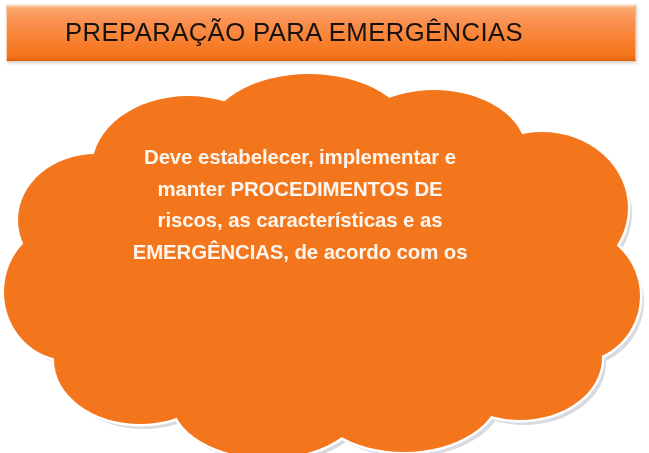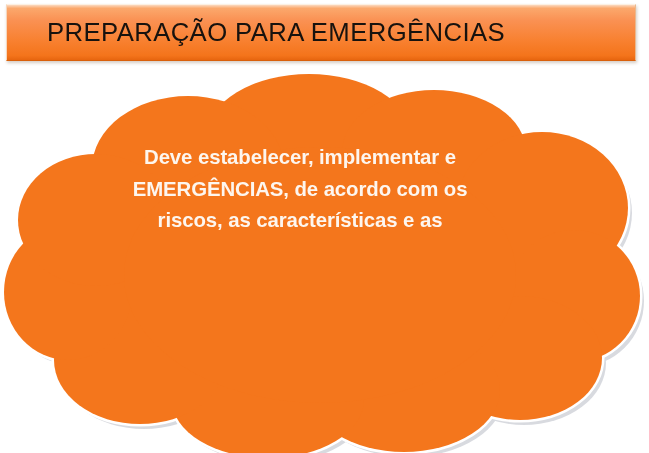--- a/index.html
+++ b/index.html
@@ -41,21 +41,21 @@
                   #f8802f 66%,
                   #f4741b 92%,
                   #e7650f 100%);
     border-top: 1px solid #fdf0e2;
     border-left: 1px solid #f6d7bd;
     border-right: 1px solid #e9b98f;
     border-bottom: 1px solid #d9600b;
     box-shadow: 1px 2px 3px rgba(120, 90, 60, 0.30);
     display: flex;
     align-items: center;
-    padding-left: 40px;
+    padding-left: 58px;
   }
   #title-banner-text {
     font-family: "Liberation Sans", sans-serif;
     font-size: 26.5px;
     font-weight: 400;
     letter-spacing: 0.4px;
     color: #17120e;
     line-height: 1;
     white-space: nowrap;
     transform: scaleX(0.97);
@@ -150,18 +150,19 @@
         <ellipse cx="96" cy="160" rx="78" ry="66"></ellipse>
       </g>
 
       <g fill="#f4761c">
         <use href="#lobes"></use>
       </g>
     </svg>
 
     <div id="cloud-text">
       <span class="ln">Deve estabelecer, implementar e</span>
+      <span class="ln">manter PROCEDIMENTOS DE</span>
+      <span class="ln">riscos, as características e as</span>
       <span class="ln">EMERGÊNCIAS, de acordo com os</span>
-      <span class="ln">riscos, as características e as</span>
     </div>
 
   </div>
 </div>
 
 </body></html>

